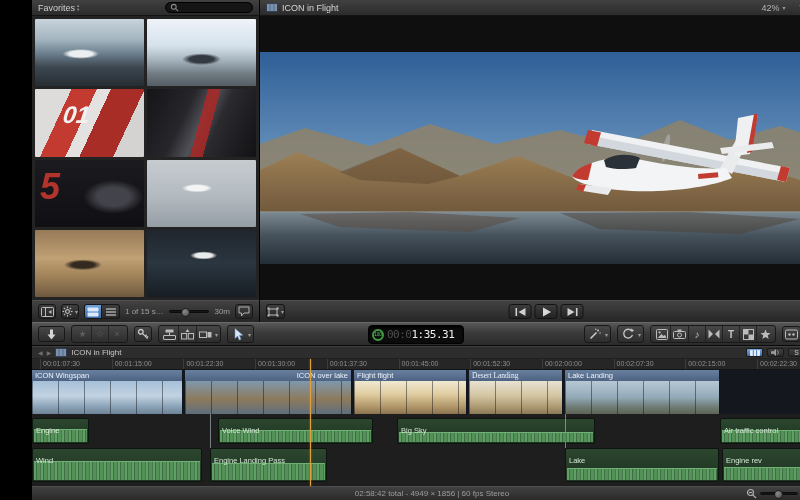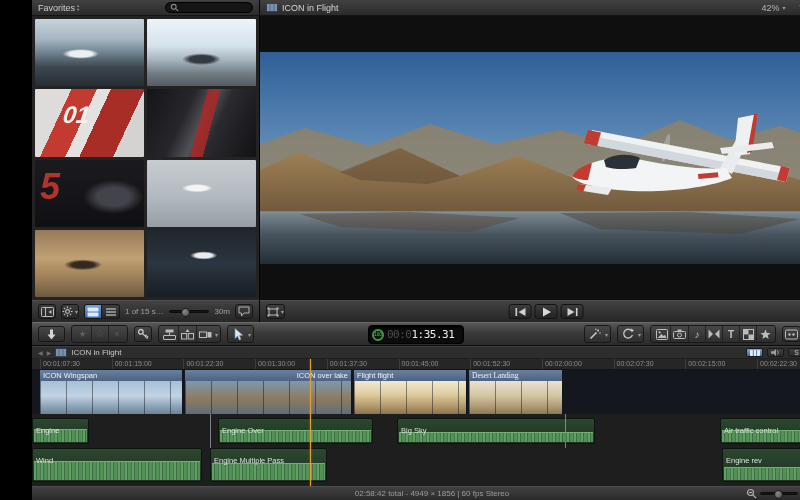--- a/index.html
+++ b/index.html
@@ -492,45 +492,50 @@
         <span class="rlabel" style="left: 512.9px;">00:02:00:00</span>
         <span class="rtick" style="left: 581.6px;"></span>
         <span class="rlabel" style="left: 584.6px;">00:02:07:30</span>
         <span class="rtick" style="left: 653.3px;"></span>
         <span class="rlabel" style="left: 656.3px;">00:02:15:00</span>
         <span class="rtick" style="left: 725px;"></span>
         <span class="rlabel" style="left: 728px;">00:02:22:30</span>
       </div>
     <div class="tracks" id="tracks">
       <div class="vrow" id="videoRow">
-          <div class="vclip" style="left: 0px; width: 151px; padding-left: 8px;">
+          <div class="vclip" style="left: 0px; width: 151px;">
             <div class="vname">ICON Wingspan</div>
             <div class="vstrip" style="background: repeating-linear-gradient(90deg, rgba(10, 14, 20, 0.45) 0px, rgba(10, 14, 20, 0.45) 1px, rgba(0, 0, 0, 0) 1px, rgba(0, 0, 0, 0) 26px), linear-gradient(rgb(166, 192, 216) 0%, rgb(194, 211, 226) 45%, rgb(138, 162, 182) 78%, rgb(109, 132, 150) 100%);"></div>
           </div>
           <div class="vclip" style="left: 153px; width: 167px; text-align: right;">
             <div class="vname">ICON over lake</div>
             <div class="vstrip" style="background: repeating-linear-gradient(90deg, rgba(10, 14, 20, 0.45) 0px, rgba(10, 14, 20, 0.45) 1px, rgba(0, 0, 0, 0) 1px, rgba(0, 0, 0, 0) 26px), linear-gradient(rgb(127, 152, 173) 0%, rgb(141, 122, 94) 55%, rgb(95, 110, 124) 100%);"></div>
           </div>
           <div class="vclip" style="left: 322px; width: 113px;">
             <div class="vname">Flight flight</div>
             <div class="vstrip" style="background: repeating-linear-gradient(90deg, rgba(10, 14, 20, 0.45) 0px, rgba(10, 14, 20, 0.45) 1px, rgba(0, 0, 0, 0) 1px, rgba(0, 0, 0, 0) 26px), linear-gradient(rgb(240, 233, 210) 0%, rgb(224, 205, 160) 40%, rgb(181, 154, 108) 75%, rgb(138, 115, 80) 100%);"></div>
           </div>
           <div class="vclip" style="left: 437px; width: 94px; font-family: Liberation Serif, serif;">
             <div class="vname">Desert Landing</div>
             <div class="vstrip" style="background: repeating-linear-gradient(90deg, rgba(10, 14, 20, 0.45) 0px, rgba(10, 14, 20, 0.45) 1px, rgba(0, 0, 0, 0) 1px, rgba(0, 0, 0, 0) 26px), linear-gradient(rgb(232, 226, 210) 0%, rgb(211, 197, 162) 45%, rgb(171, 151, 112) 80%, rgb(138, 120, 86) 100%);"></div>
+          </div>
+          <div class="vclip" style="left: 533px; width: 155px;">
+            <div class="vname">Lake Landing</div>
+            <div class="vstrip" style="background: repeating-linear-gradient(90deg, rgba(10, 14, 20, 0.45) 0px, rgba(10, 14, 20, 0.45) 1px, rgba(0, 0, 0, 0) 1px, rgba(0, 0, 0, 0) 26px), linear-gradient(rgb(183, 200, 212) 0%, rgb(147, 169, 184) 50%, rgb(110, 122, 114) 80%, rgb(93, 101, 86) 100%);"></div>
           </div>
         </div>
       <div id="audioRow1"></div>
       <div id="audioRow2"></div>
     <div class="aclip" style="left: 0px; width: 57px; top: 48px; height: 26px;"><span class="aname">Engine</span><div class="wave" style="height: 55%;"></div></div>
-        <div class="aclip" style="left: 186px; width: 155px; top: 48px; height: 26px;"><span class="aname">Engine Over</span><div class="wave" style="height: 50%;"></div></div>
+        <div class="aclip" style="left: 186px; width: 155px; top: 48px; height: 26px;"><span class="aname">Voice Wind</span><div class="wave" style="height: 50%;"></div></div>
         <div class="aclip" style="left: 365px; width: 198px; top: 48px; height: 26px;"><span class="aname">Big Sky</span><div class="wave" style="height: 42%;"></div></div>
         <div class="aclip" style="left: 688px; width: 131px; top: 48px; height: 26px;"><span class="aname">Air traffic control</span><div class="wave" style="height: 48%;"></div><div class="trimline"></div></div>
         <div class="aclip" style="left: 0px; width: 170px; top: 78px; height: 34px;"><span class="aname">Wind</span><div class="wave" style="height: 58%;"></div></div>
-        <div class="aclip" style="left: 178px; width: 117px; top: 78px; height: 34px;"><span class="aname">Engine Multiple Pass</span><div class="wave" style="height: 52%;"></div></div>
+        <div class="aclip" style="left: 178px; width: 117px; top: 78px; height: 34px;"><span class="aname">Engine Landing Pass</span><div class="wave" style="height: 52%;"></div></div>
+        <div class="aclip" style="left: 533px; width: 154px; top: 78px; height: 34px;"><span class="aname">Lake</span><div class="wave" style="height: 38%;"></div></div>
         <div class="aclip" style="left: 690px; width: 104px; top: 78px; height: 34px;"><span class="aname">Engine rev</span><div class="wave" style="height: 42%;"></div></div>
         <div class="stem" style="left: 178px; top: 44px; height: 34px;"></div>
         <div class="stem" style="left: 533px; top: 44px; height: 34px;"></div>
       </div>
     <div class="playhead" id="playhead" style="left: 278px;"></div>
   </div>
 
   <div class="statusbar">
     <span class="sumtext">02:58:42 total - 4949 × 1856 | 60 fps Stereo</span>
     <span class="zoomctrl">

